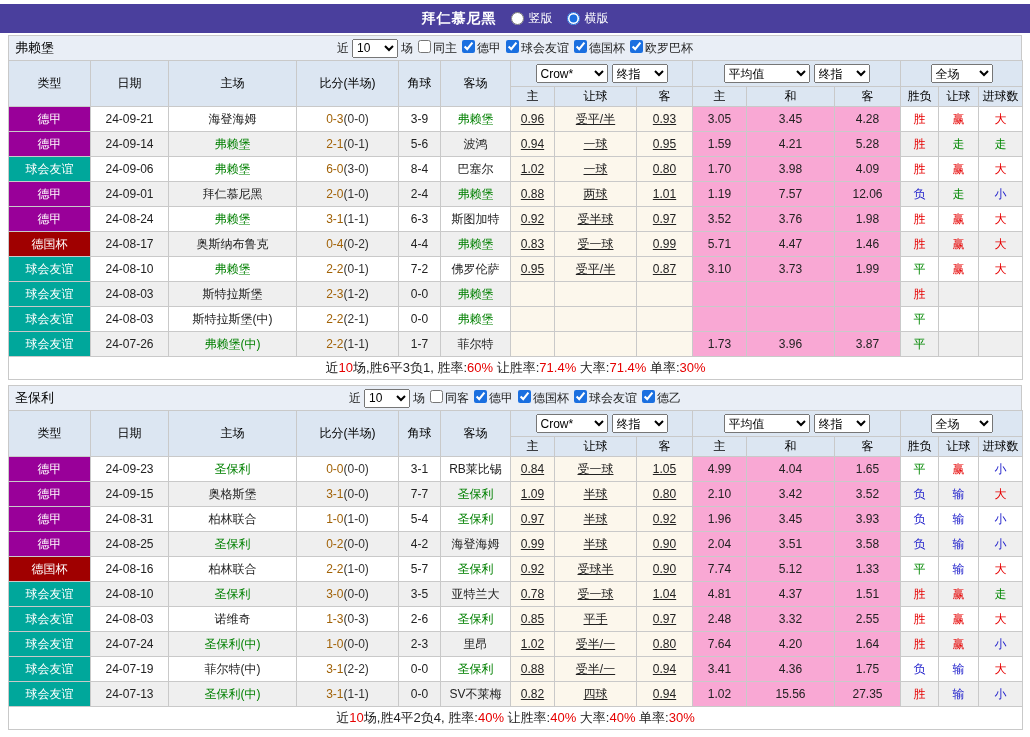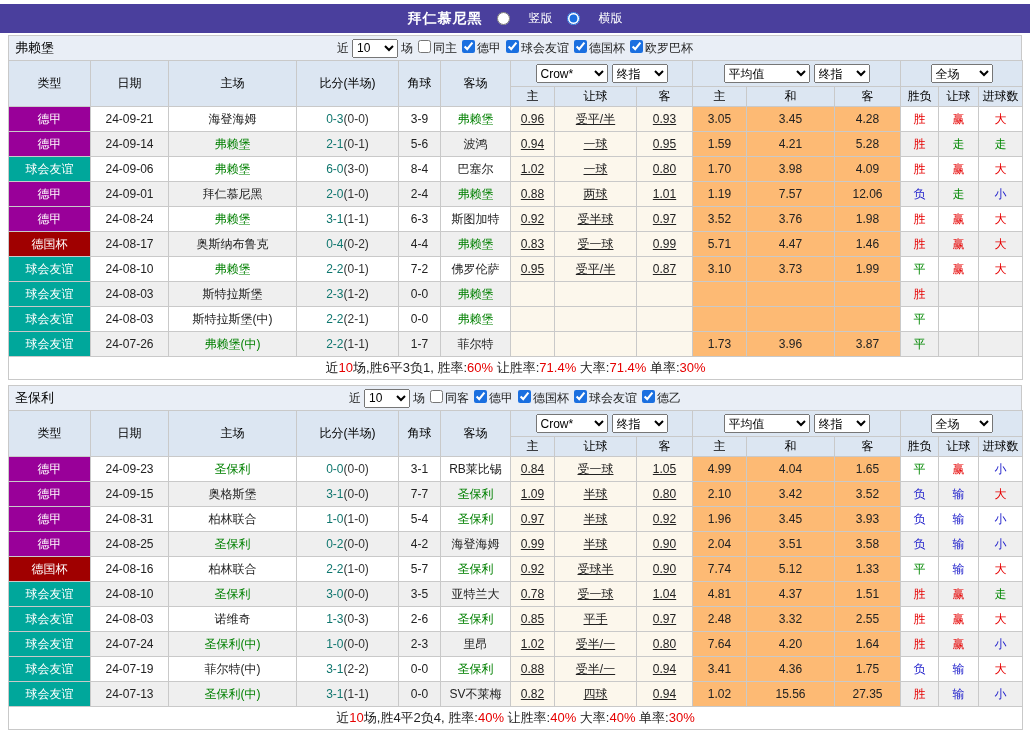--- a/index.html
+++ b/index.html
@@ -7,21 +7,21 @@
   body {
     width:1030px; background:#fff; color:#222;
     font-family:"Liberation Sans","DejaVu Sans",sans-serif; font-size:12px;
   }
   .topstrip { height:4px; background:#d8d8d8; border-bottom:4px solid #ffffff; }
   .titlebar {
     height:29px; background:#4a3f9d; color:#fff;
     display:flex; align-items:center; justify-content:center; gap:12px;
   }
   .titlebar .title { font-weight:bold; font-size:14px; letter-spacing:1px; }
-  .titlebar label { display:inline-flex; align-items:center; gap:17px; font-size:12px; cursor:pointer; }
+  .titlebar label { display:inline-flex; align-items:center; gap:3px; font-size:12px; cursor:pointer; }
   input[type=checkbox], input[type=radio] { accent-color:#1a6fe0; margin:0 2px; }
   .content { margin:2px 8px 0 8px; }
   .block { margin-bottom:5px; }
   .filter-bar {
     position:relative; height:25px; background:#e9eef6;
     display:flex; align-items:center; justify-content:center;
     border:1px solid #c9c9c9; border-bottom:none;
   }
   .team-name { position:absolute; left:6px; color:#000; font-size:13px; }
   .filter-controls { display:flex; align-items:center; gap:3px; }
@@ -31,24 +31,24 @@
   th, td {
     border:1px solid #c9c9c9; text-align:center; padding:0;
     height:25px; overflow:hidden; white-space:nowrap; font-weight:normal;
   }
   thead th, thead td { background:#dce6f2; color:#000; }
   thead tr.selrow td { height:26px; }
   thead tr.subrow td { height:20px; }
   tbody td.plain { background:#ffffff; }
   tbody tr:nth-child(even) td.plain { background:#efefef; }
   td.crow { background:#fcf7ec;text-decoration:underline; }
-  td.avg  { background:#fdba74; }
+  td.avg  { background:#f9a8d4; }
   td.type { color:#fff; }
   .focus { color:#008000; }
-  .score-main { color:#0f766e; }
+  .score-main { color:#a16207; }
   .score-half { color:#333; }
   .rw { color:#e60000; }
   .rd { color:#008800; }
   .rl { color:#2222cc; }
   tfoot td { height:23px; background:#fff; font-size:13px; }
   .sum-red { color:#e60000; }
 </style>
 </head>
 <body>
 

